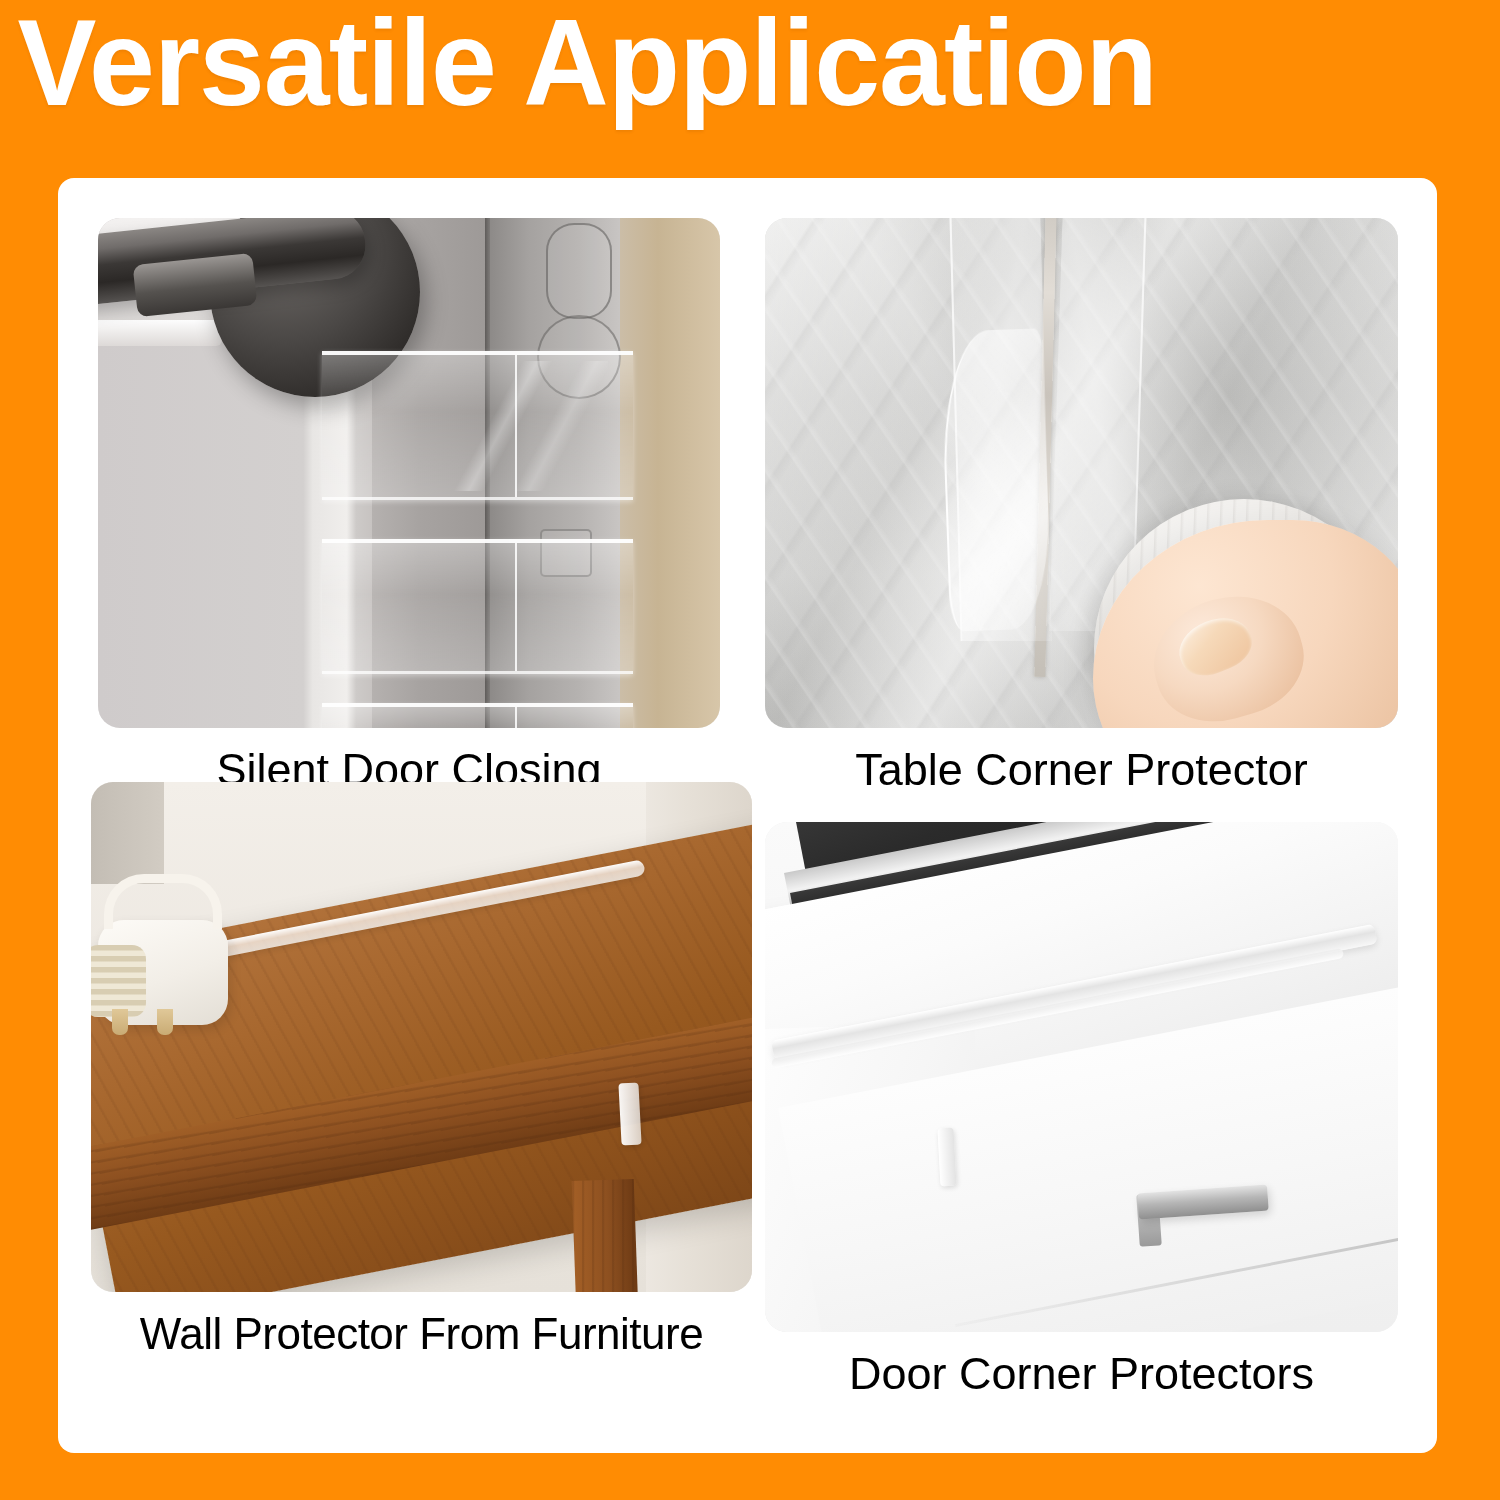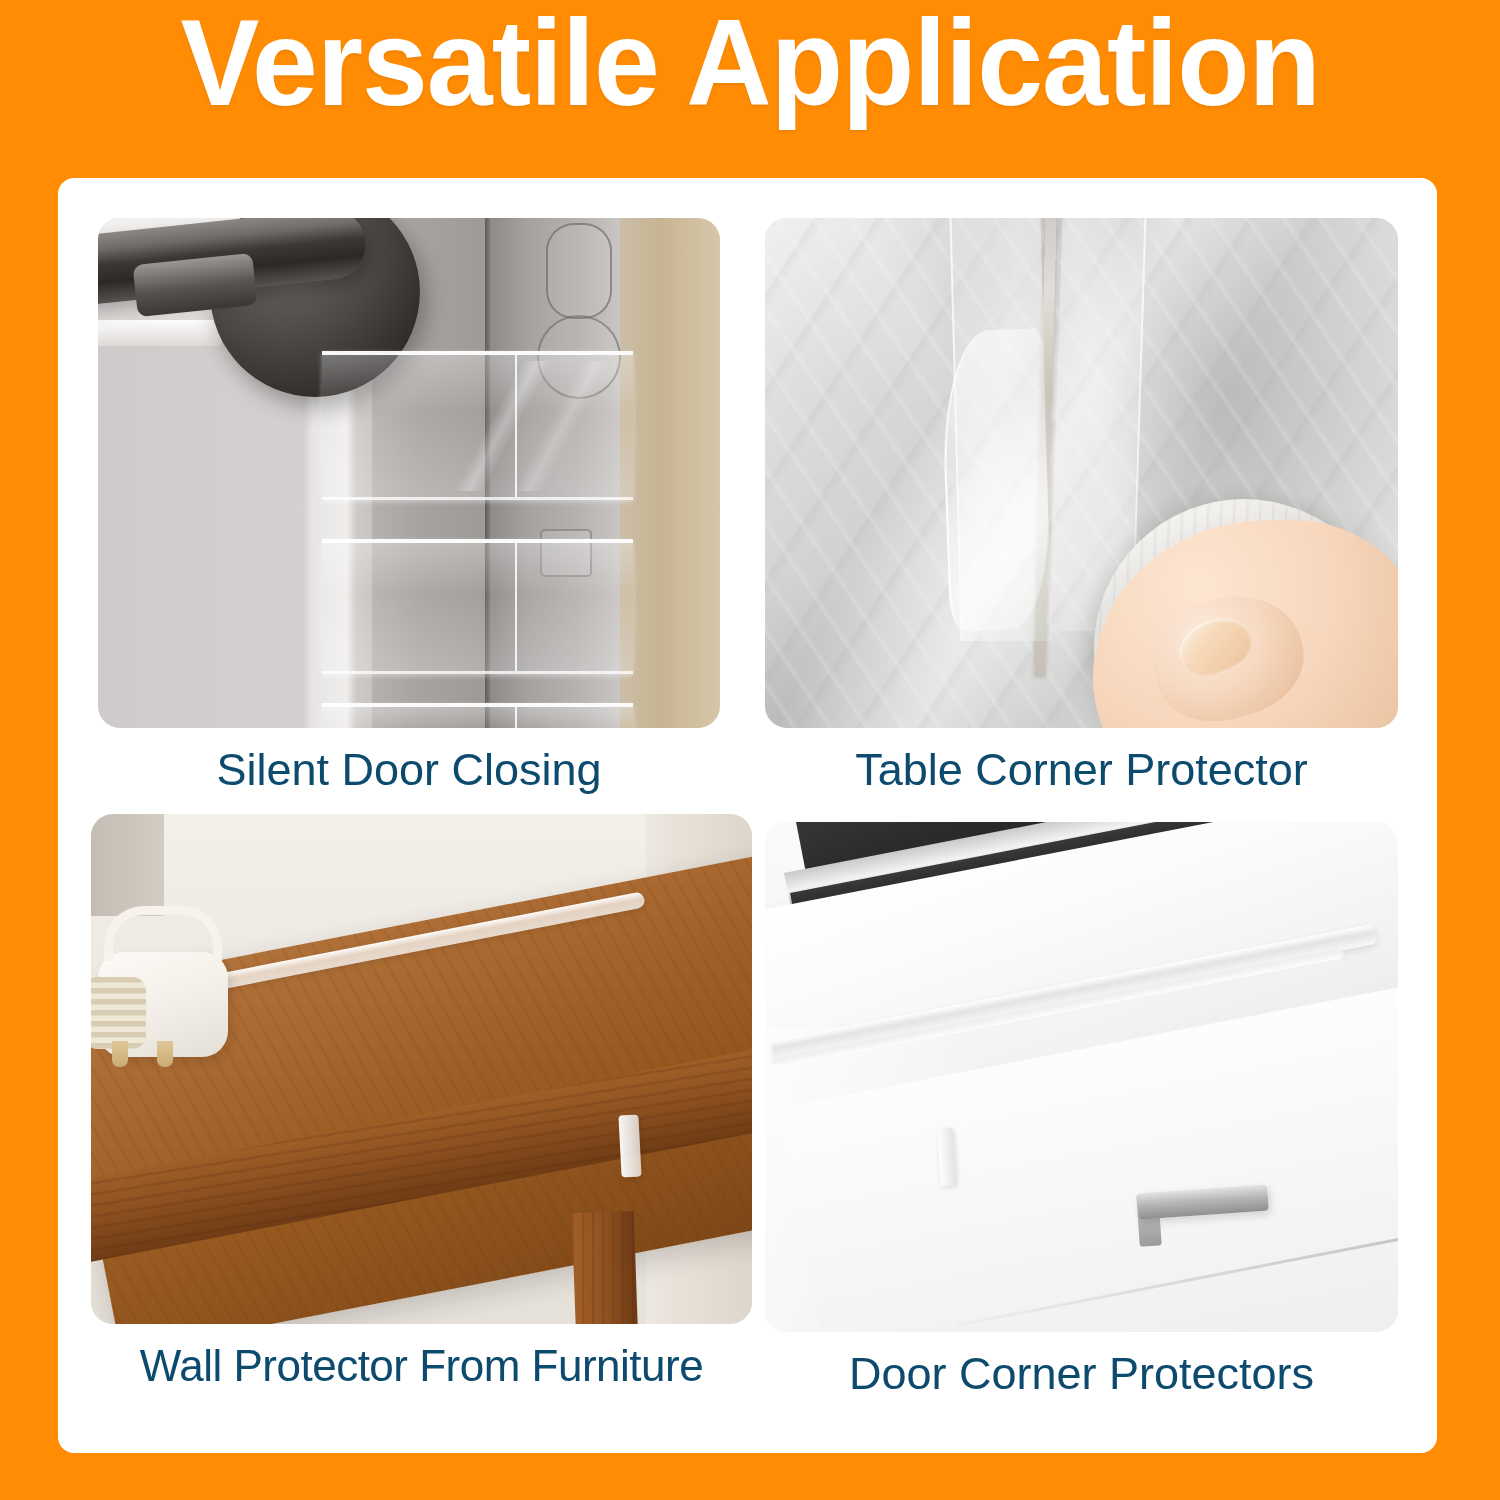--- a/index.html
+++ b/index.html
@@ -23,21 +23,20 @@
 
   
   #title-bar {
     position: absolute;
     left: 0;
     top: 0;
     width: 1500px;
     height: 125px;
     display: flex;
     align-items: center;
-    justify-content: center;
   }
   #poster-title {
     color: #ffffff;
     font-family: "Liberation Sans Narrow", "Liberation Sans", "DejaVu Sans", sans-serif;
     font-weight: bold;
     font-size: 122px;
     line-height: 1;
     letter-spacing: -1px;
     white-space: nowrap;
     transform: scaleX(0.97);
@@ -55,35 +54,35 @@
     border-radius: 16px;
     box-sizing: border-box;
   }
 
   
   .cell {
     position: absolute;
   }
   #cell-1 { left: 40px;  top: 40px;  width: 622px; height: 580px; }
   #cell-2 { left: 707px; top: 40px;  width: 633px; height: 580px; }
-  #cell-3 { left: 33px;  top: 636px; width: 661px; height: 580px; }
+  #cell-3 { left: 33px;  top: 604px; width: 661px; height: 580px; }
   #cell-4 { left: 707px; top: 644px; width: 633px; height: 580px; }
 
   .photo {
     position: relative;
     width: 100%;
     height: 510px;
     border-radius: 22px;
     overflow: hidden;
     background: #efefef;
   }
   .caption {
     margin-top: 18px;
     text-align: center;
-    color: #0c4a6e;
+    color: #000000;
     font-size: 45px;
     line-height: 1.08;
     font-family: "Liberation Sans", "DejaVu Sans", sans-serif;
     font-weight: normal;
     white-space: nowrap;
   }
   #cell-3 .caption { font-size: 44px; letter-spacing: -0.5px; }
 
   
   

